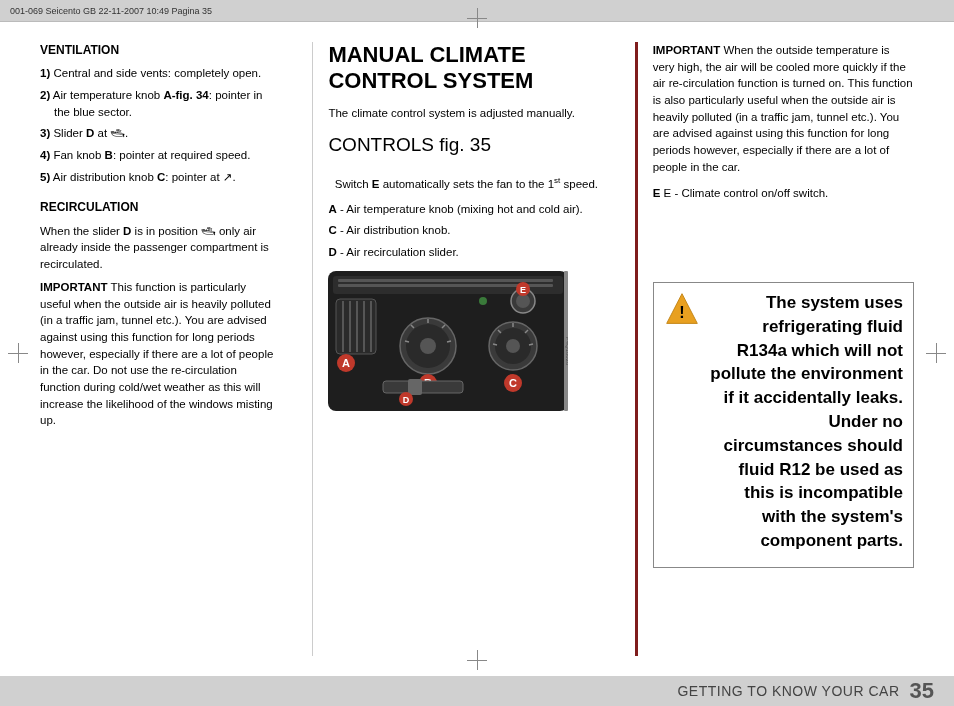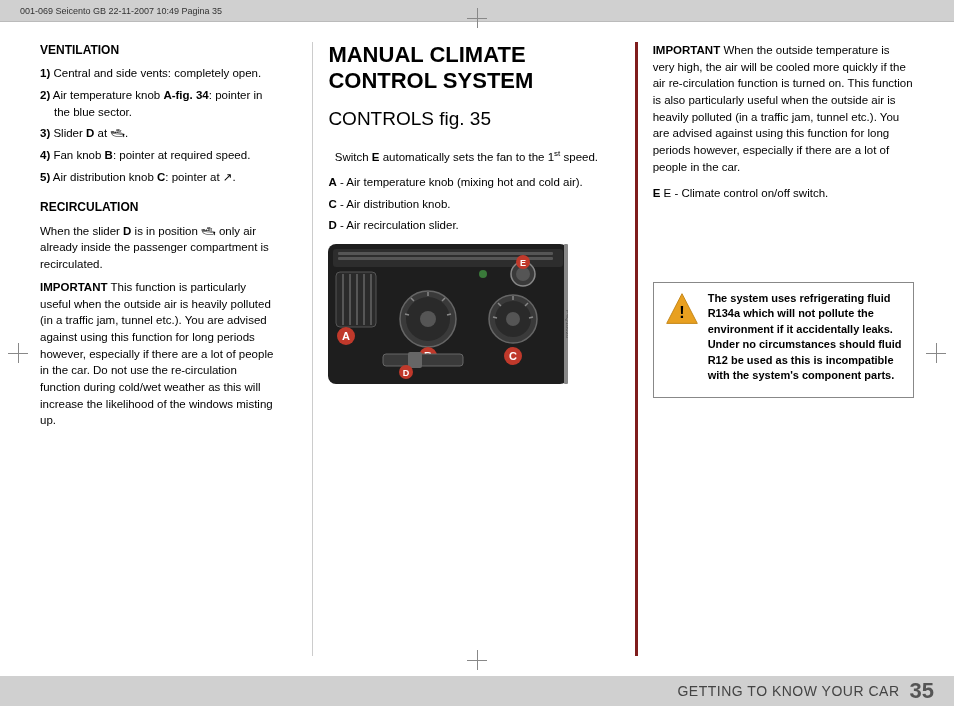--- a/index.html
+++ b/index.html
@@ -21,21 +21,21 @@
       position: relative;
       overflow: hidden;
     }
 
     
     .header-bar {
       background: #d0d0d0;
       height: 22px;
       display: flex;
       align-items: center;
-      padding: 0 20px;
+      padding: 0 10px;
       font-size: 9px;
       color: #333;
       border-bottom: 1px solid #bbb;
     }
 
     
     .main-content {
       display: flex;
       height: calc(100% - 22px - 30px);
       padding: 20px 40px;
@@ -136,22 +136,23 @@
       align-items: flex-start;
     }
 
     .warning-icon {
       width: 36px;
       height: 36px;
       flex-shrink: 0;
     }
 
     .warning-text {
-      font-size: 11px;
+      font-size: 17px;
       line-height: 1.4;
+      text-align: right;
     }
 
     
     .footer-bar {
       background: #d0d0d0;
       height: 30px;
       display: flex;
       align-items: center;
       justify-content: flex-end;
       padding: 0 20px;
@@ -261,20 +262,21 @@
         <p style="margin-top:6px;">
           <span class="important-bold">IMPORTANT</span>
           <span> This function is particularly useful when the outside air is heavily polluted (in a traffic jam, tunnel etc.). You are advised against using this function for long periods however, especially if there are a lot of people in the car. Do not use the re-circulation function during cold/wet weather as this will increase the likelihood of the windows misting up.</span>
         </p>
       </div>
     </div>
 
     <div class="mid-col">
       <div class="big-title">MANUAL CLIMATE CONTROL SYSTEM</div>
 
+      <p>The climate control system is adjusted manually.</p>
 
       <p class="controls-title">CONTROLS fig. 35</p>
 
       <p>
         <span>&nbsp;&nbsp;Switch <strong>E</strong> automatically sets the fan to the 1</span><span class="superscript">st</span><span> speed.</span>
       </p>
 
       <p style="margin-top:8px;" class="item">
         <strong>A</strong>
         <span> - Air temperature knob (mixing hot and cold air).</span>

